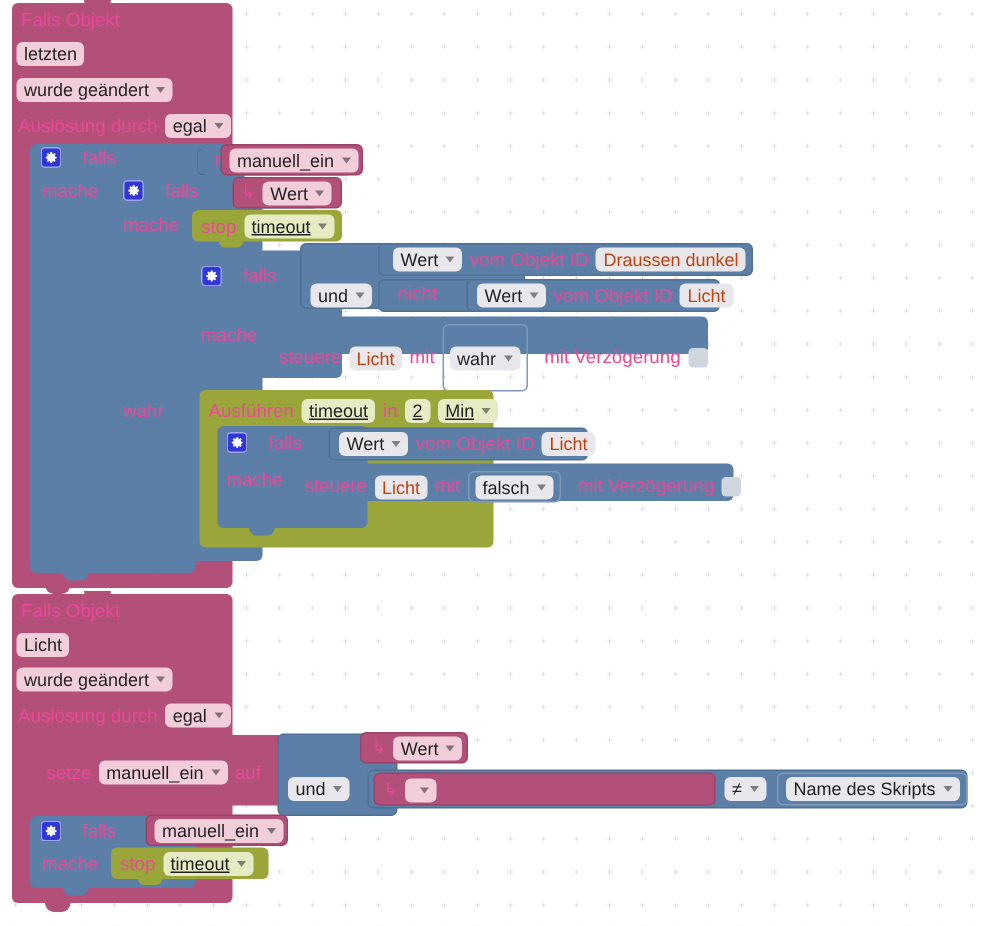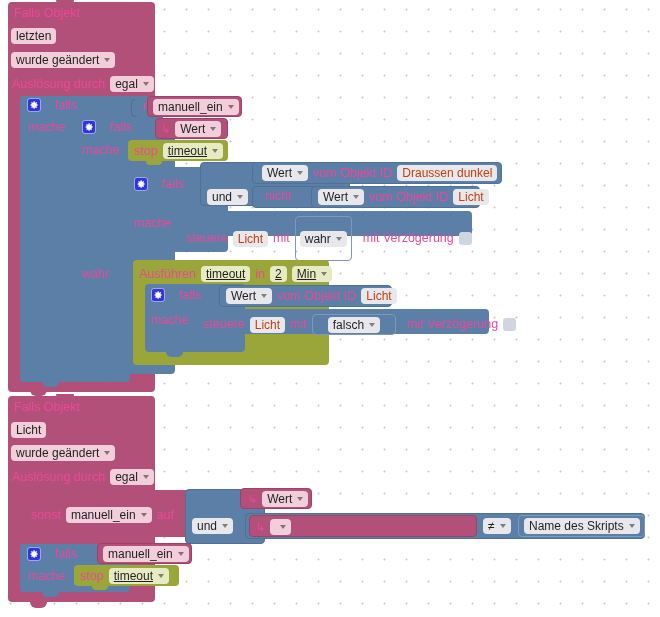--- a/index.html
+++ b/index.html
@@ -290,21 +290,21 @@
   <div class="row" style="left:151px;top:314px;">
     <span class="lbl">mache</span>
   </div>
 
   <div class="blk" style="left:195px;top:309px;width:294px;height:25px;background:#5b7fa6;border-radius:4px;"></div>
   <div class="blk" style="left:213px;top:334px;width:16px;height:4px;background:#5b7fa6;border-radius:0 0 5px 5px;"></div>
   <div class="row" style="left:203px;top:314px;">
     <span class="lbl">steuere</span>
     <span class="field ro">Licht</span>
     <span class="lbl">mit</span>
-    <span style="display:inline-flex;align-items:center;height:19px;padding:0 15px;border:1px solid #7e9ab8;border-radius:4px;">
+    <span style="display:inline-flex;align-items:center;height:19px;padding:0 4px;border:1px solid #7e9ab8;border-radius:4px;">
       <span class="field plain">
         <span>falsch</span>
         <i class="caret"></i>
       </span>
     </span>
     <span class="lbl" style="margin-left:6px;">mit Verzögerung</span>
     <span class="chkbox"></span>
   </div>
 
   <div class="blk" style="left:8px;top:396px;width:147px;height:206px;background:#b2507a;border-radius:4px;"></div>
@@ -326,21 +326,21 @@
   <div class="row" style="left:12px;top:469px;">
     <span class="lbl">Auslösung durch</span>
     <span class="field pink">
       <span>egal</span>
       <i class="caret"></i>
     </span>
   </div>
 
   <div class="blk" style="left:20px;top:490px;width:170px;height:47px;background:#b2507a;border-radius:4px;"></div>
   <div class="row" style="left:31px;top:507px;">
-    <span class="lbl">sonst</span>
+    <span class="lbl">setze</span>
     <span class="field pink">
       <span>manuell_ein</span>
       <i class="caret"></i>
     </span>
     <span class="lbl">auf</span>
   </div>
 
   <div class="blk" style="left:185px;top:489px;width:80px;height:55px;background:#5b7fa6;border-radius:4px;border:1px solid #4f7196;"></div>
   <div class="row" style="left:192px;top:518px;">
     <span class="field plain">

